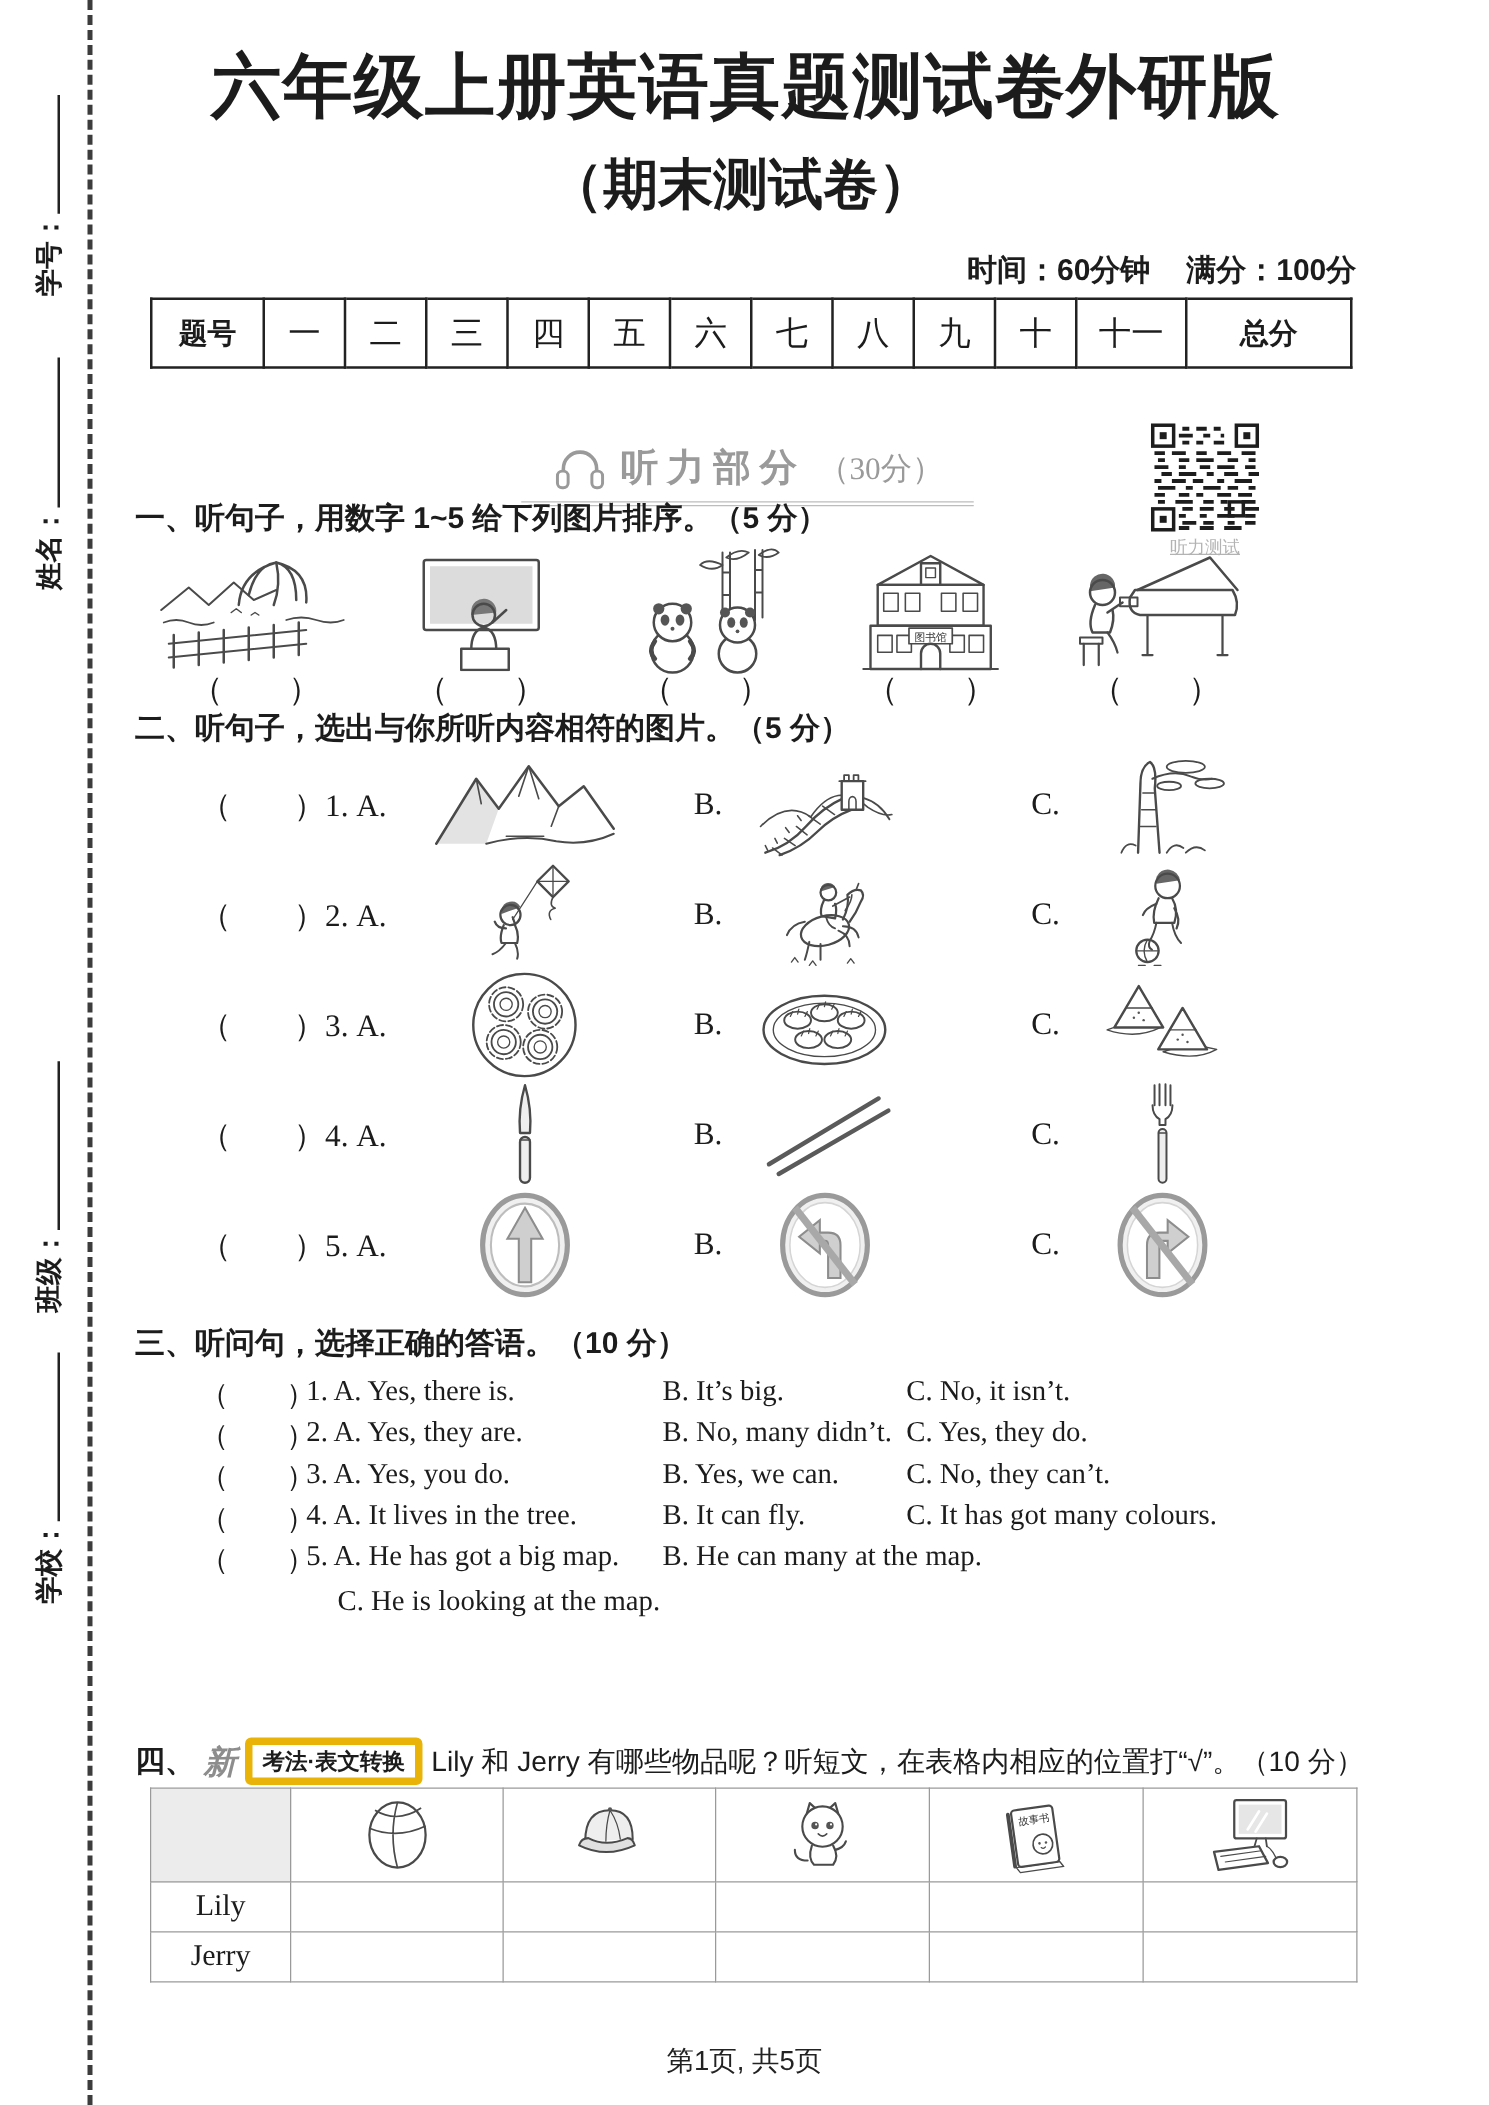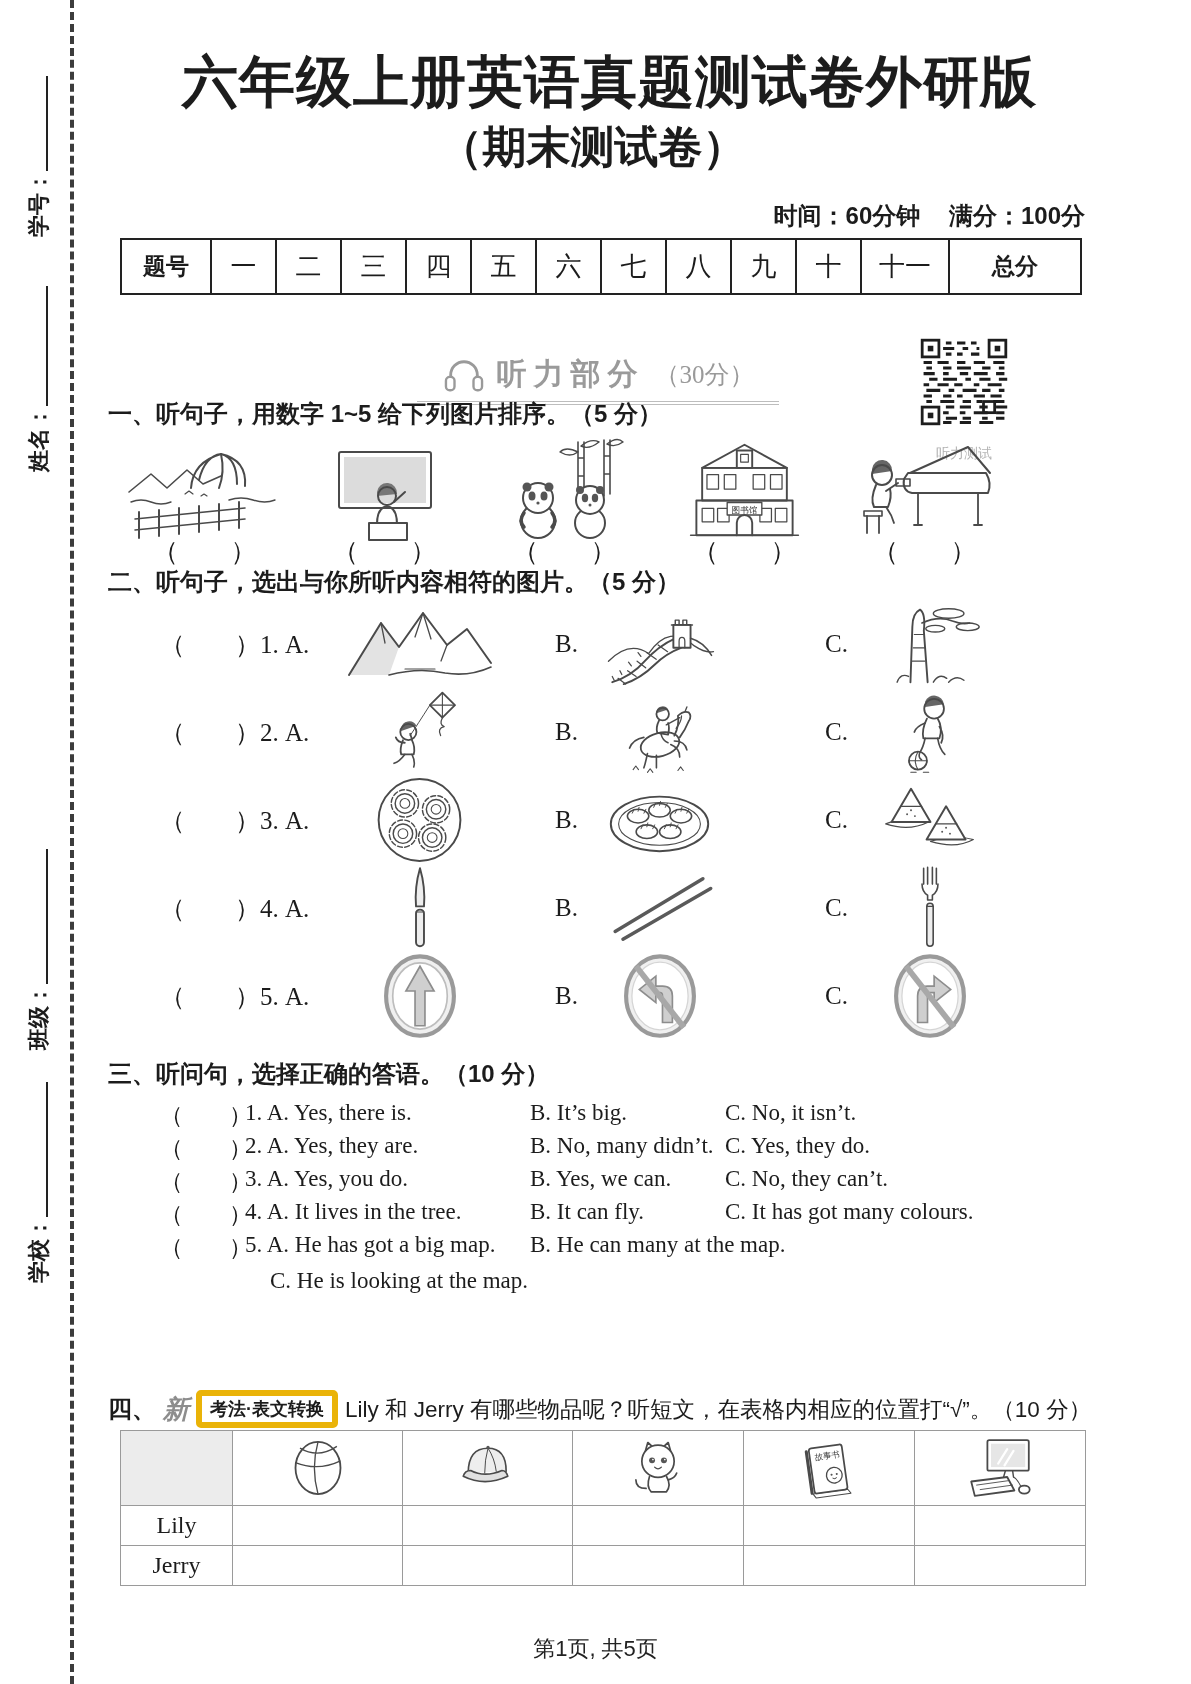--- a/index.html
+++ b/index.html
@@ -7,41 +7,41 @@
         font-family:"Liberation Serif","DejaVu Serif",serif;color:#1c1c1c;}
   .abs{position:absolute;}
   .sans{font-family:"Liberation Sans","DejaVu Sans",sans-serif;}
   
   .seal-line{position:absolute;left:70px;top:0;bottom:0;width:0;border-left:4px dashed #3c3c3c;}
   .mfield{position:absolute;left:54px;height:30px;white-space:nowrap;
           transform:rotate(-90deg);transform-origin:0 100%;
           font-family:"Liberation Sans","DejaVu Sans",sans-serif;font-weight:700;font-size:22px;}
   .mblank{display:inline-block;border-bottom:2.5px solid #222;height:20px;vertical-align:-2px;}
   
-  .title{left:100px;width:985px;text-align:center;font-size:56px;font-weight:900;letter-spacing:1px;margin:17px;}
+  .title{left:100px;width:985px;text-align:center;font-size:56px;font-weight:900;letter-spacing:1px;margin:4px;}
   .subtitle{left:100px;width:985px;text-align:center;font-size:44px;font-weight:800;margin:0;}
   .meta{left:500px;width:585px;text-align:right;font-size:24px;font-weight:600;}
   .meta span{margin-left:22px;}
   
   table{border-collapse:collapse;}
   .score-table td{border:2px solid #222;text-align:center;height:51px;font-size:26px;}
   .score-table .hd{font-family:"Liberation Sans","DejaVu Sans",sans-serif;font-weight:700;font-size:23px;}
   
   .listen-head{left:110px;width:975px;display:flex;justify-content:center;}
   .listen-inner{display:flex;align-items:center;gap:10px;padding:0 24px 6px 24px;
                 border-bottom:4px double #bdbdbd;}
   .listen-title{font-family:"Liberation Sans","DejaVu Sans",sans-serif;font-weight:800;
                 font-size:30px;color:#9a9a9a;letter-spacing:7px;}
   .listen-score{font-size:25px;color:#9a9a9a;}
   .qr{left:916px;top:336px;width:96px;text-align:center;}
-  .qr-caption{font-size:14px;color:#b3b3b3;margin-top:17px;}
+  .qr-caption{font-size:14px;color:#b3b3b3;margin-top:1px;text-decoration:underline;}
   
   .qtitle{font-family:"Liberation Sans","DejaVu Sans",sans-serif;font-weight:700;font-size:24px;}
   
-  .q1-row{left:122px;width:885px;display:flex;justify-content:space-between;align-items:flex-end;}
+  .q1-row{left:122px;width:885px;display:flex;justify-content:space-between;align-items:center;}
   .q1-fig{width:165px;display:flex;justify-content:center;align-items:flex-end;}
   .q1-brackets{left:122px;width:885px;display:flex;justify-content:space-between;}
   .q1-brackets span{width:165px;text-align:center;font-size:26px;}
   
   .q2-rows{left:110px;width:980px;}
   .q2-row{position:relative;height:88px;}
   .q2-row .lead{position:absolute;left:50px;top:50%;transform:translateY(-50%);font-size:25px;white-space:nowrap;}
   .q2-row .opt{font-size:25px;}
   .q2-row .lbB{position:absolute;left:445px;top:50%;transform:translateY(-50%);}
   .q2-row .lbC{position:absolute;left:715px;top:50%;transform:translateY(-50%);}

